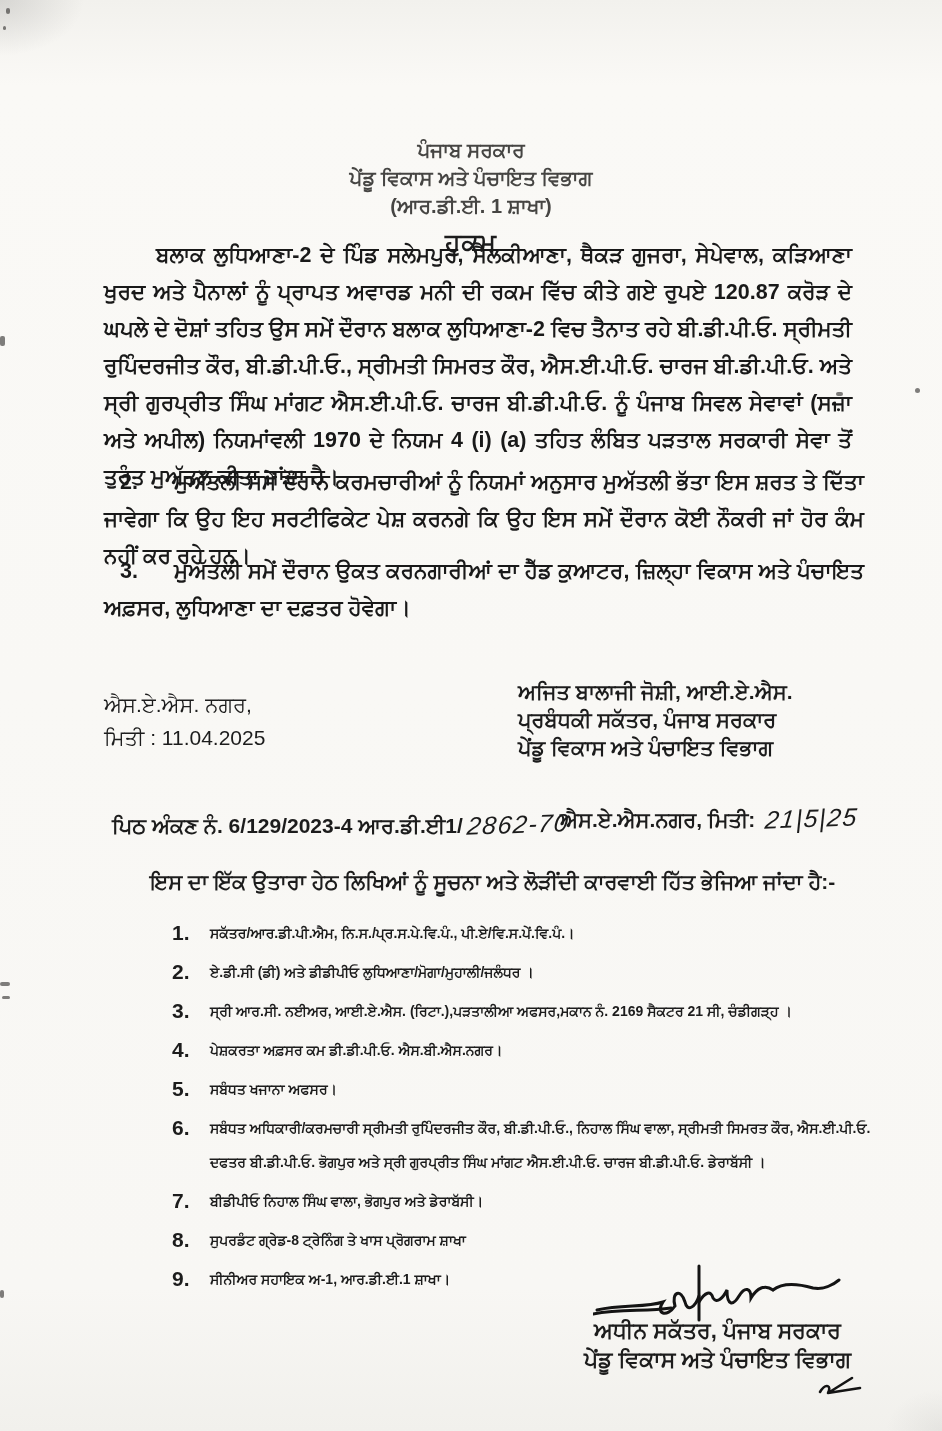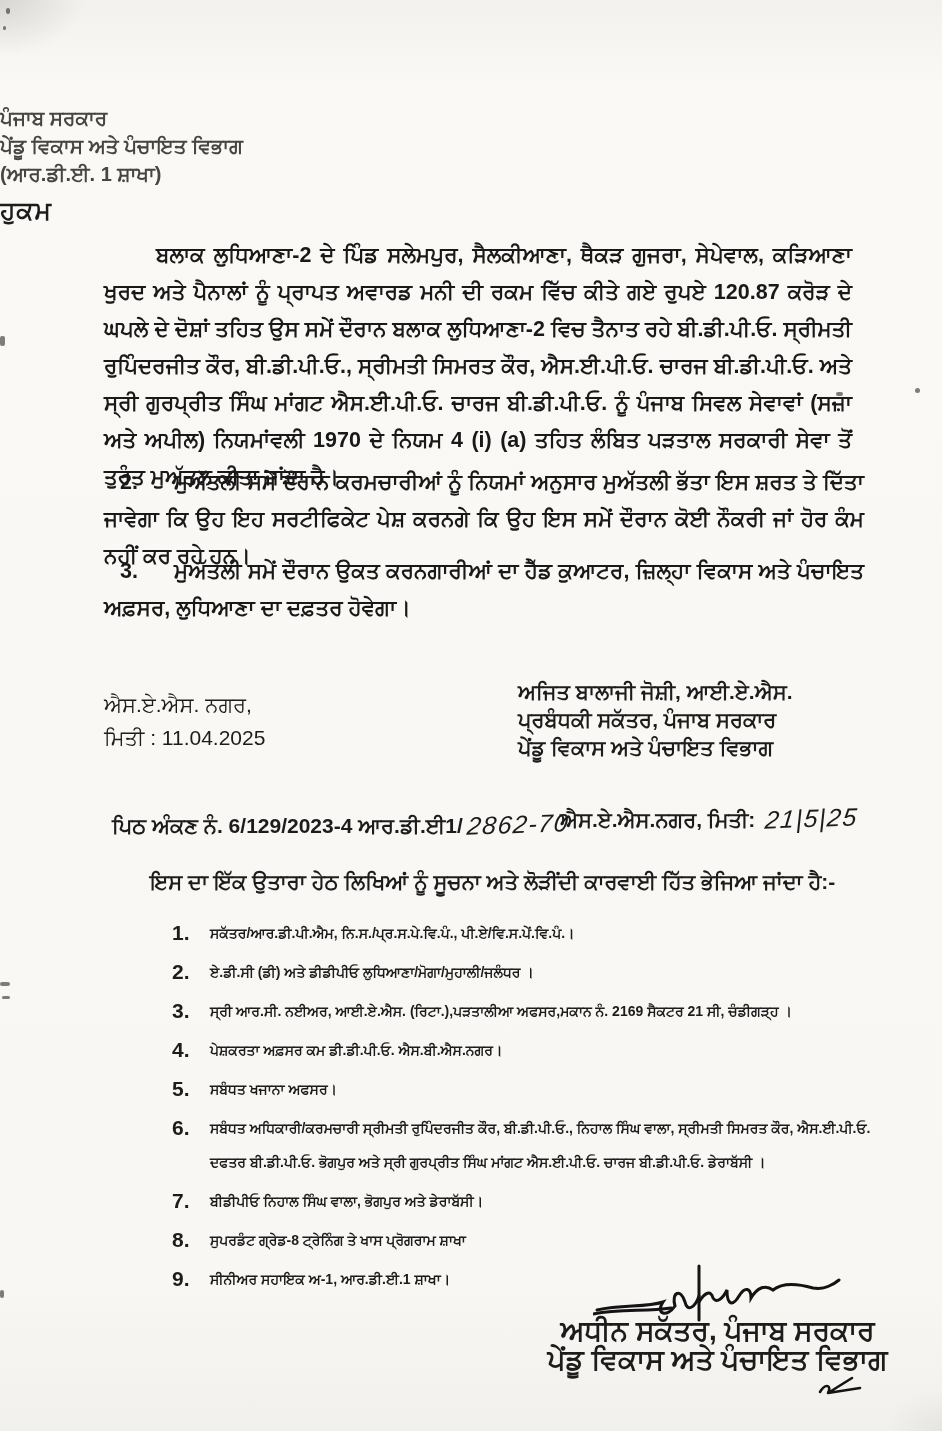--- a/index.html
+++ b/index.html
@@ -12,21 +12,21 @@
     color:#1c1c1c;
     overflow:hidden;
   }
   .page::before{ 
     content:"";position:absolute;inset:0;
     background:
       radial-gradient(120px 80px at 0 0, rgba(90,90,90,.18), transparent 70%),
       radial-gradient(80px 60px at 100% 100%, rgba(120,120,120,.10), transparent 70%);
     pointer-events:none;
   }
-  .center{text-align:left;}
+  .center{text-align:center;margin-top:32px;}
   .abs{position:absolute;}
   .blurry{filter:blur(.55px);opacity:.88;}
   .header-block{top:104px;left:0;width:100%;font-size:20px;font-weight:700;line-height:28px;color:#2e2d2b;}
   .order-title{top:196px;left:0;width:100%;font-size:25px;font-weight:800;letter-spacing:1px;}
   .para{font-size:21.5px;line-height:37px;text-align:justify;font-weight:600;color:#191919;}
   .para-1{top:237px;left:104px;width:748px;text-indent:52px;}
   .para-2{top:464px;left:104px;width:760px;text-indent:16px;}
   .para-3{top:553px;left:104px;width:760px;text-indent:16px;}
   .pnum{display:inline-block;width:54px;text-indent:0;}
   .dateline{top:688px;left:104px;font-size:21px;font-weight:400;line-height:33px;}
@@ -34,21 +34,21 @@
   .endorsement{top:810px;left:112px;font-size:21px;font-weight:700;white-space:nowrap;}
   .endorse-right{top:804px;left:560px;font-size:21px;font-weight:700;white-space:nowrap;}
   .hand{display:inline-block;font-size:25px;font-weight:500;font-style:italic;transform:rotate(-2deg) skewX(-8deg);letter-spacing:1.5px;margin-left:4px;}
   .copy-line{top:870px;left:150px;width:760px;font-size:21px;font-weight:600;}
   .cc-list{top:916px;left:172px;width:716px;}
   .cc-row{display:flex;margin-bottom:5px;}
   .cc-num{flex:0 0 38px;font-size:21px;font-weight:600;line-height:34px;}
   .cc-text{flex:1;font-size:14px;font-weight:600;line-height:34px;text-align:left;}
   .signature-block{top:1262px;left:545px;width:345px;text-align:center;}
   .signature-block svg.scribble{display:block;margin:0 auto -8px auto;}
-  .sig-line{font-size:28px;font-weight:700;line-height:29px;}
+  .sig-line{font-size:22px;font-weight:700;line-height:29px;}
   .flick{position:absolute;right:28px;bottom:-26px;}
   .artifact{position:absolute;background:#3c3b39;border-radius:2px;opacity:.65;}
   .a1{left:6px;top:8px;width:4px;height:6px;}
   .a2{left:3px;top:26px;width:3px;height:4px;}
   .a3{left:0;top:336px;width:5px;height:10px;}
   .a4{left:0;top:982px;width:10px;height:4px;}
   .a5{left:2px;top:996px;width:8px;height:3px;}
   .a6{left:915px;top:388px;width:5px;height:5px;border-radius:50%;}
   .a7{left:836px;top:392px;width:7px;height:4px;}
   .a8{left:0;top:1290px;width:4px;height:8px;}

